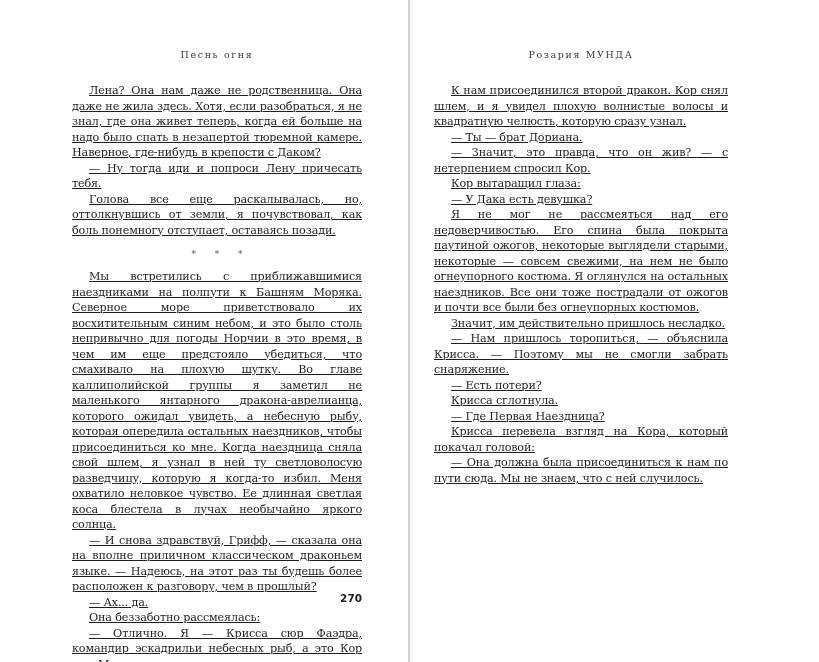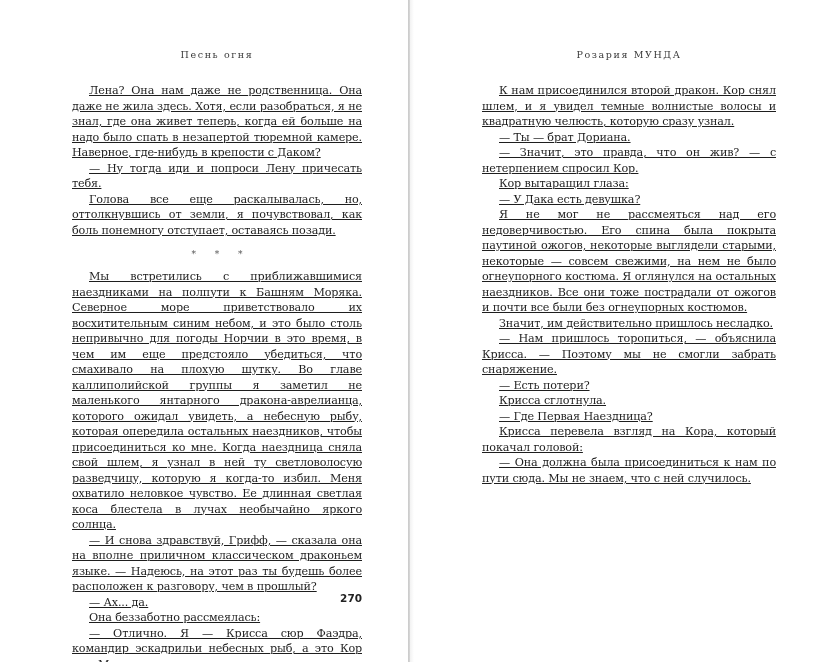--- a/index.html
+++ b/index.html
@@ -11,21 +11,21 @@
   .gutter {
     position: absolute; left: 408px; top: 0; width: 2px; height: 662px;
     background: linear-gradient(to right, #c9c9c9, #d8d8d8);
   }
   .gutter-shade {
     position: absolute; left: 410px; top: 0; width: 4px; height: 662px;
     background: linear-gradient(to right, #f2f2f2, #ffffff);
   }
   .page { position: absolute; top: 0; height: 502px; }
   .page.left { left: 72px; width: 290px; }
-  .page.right { left: 482px; width: 294px; }
+  .page.right { left: 434px; width: 294px; }
   .running-head {
     position: absolute; top: 49px; left: 0; width: 100%; text-align: center;
     font-size: 9.5px; letter-spacing: 1.6px; color: #3a3a3a;
   }
   .text {
     position: absolute; top: 83px; left: 0; width: 100%;
     font-size: 11.2px; line-height: 15.5px; text-align: justify; hyphens: manual;
     letter-spacing: -0.15px;
   }
   .text p { margin: 0; text-indent: 17px; text-decoration: underline; }
@@ -58,21 +58,21 @@
       <p>— Ах... да.</p>
       <p>Она беззаботно рассмеялась:</p>
       <p>— Отлично. Я — Крисса сюр Фаэдра, командир эскадрильи небесных рыб, а это Кор сюр Маурана, ко­мандир эскадрильи грозовиков.</p>
     </div>
     <div class="folio">270</div>
   </div>
 
   <div class="page right">
     <div class="running-head">Розария МУНДА</div>
     <div class="text">
-      <p>К нам присоединился второй дракон. Кор снял шлем, и я увидел темные волнистые волосы и квадратную че­люсть, которую сразу узнал.</p>
+      <p>К нам присоединился второй дракон. Кор снял шлем, и я увидел плохую волнистые волосы и квадратную че­люсть, которую сразу узнал.</p>
       <p>— Ты — брат Дориана.</p>
       <p>— Значит, это правда, что он жив? — с нетерпением спросил Кор.</p>
       <p>Кор вытаращил глаза:</p>
       <p>— У Дака есть девушка?</p>
       <p>Я не мог не рассмеяться над его недоверчивостью. Его спина была покрыта паутиной ожогов, некоторые выглядели старыми, некоторые — совсем свежими, на нем не было огнеупорного костюма. Я оглянулся на остальных наездников. Все они тоже пострадали от ожогов и почти все были без огнеупорных костюмов.</p>
       <p>Значит, им действительно пришлось несладко.</p>
       <p>— Нам пришлось торопиться, — объяснила Крис­са. — Поэтому мы не смогли забрать снаряжение.</p>
       <p>— Есть потери?</p>
       <p>Крисса сглотнула.</p>
       <p>— Где Первая Наездница?</p>

